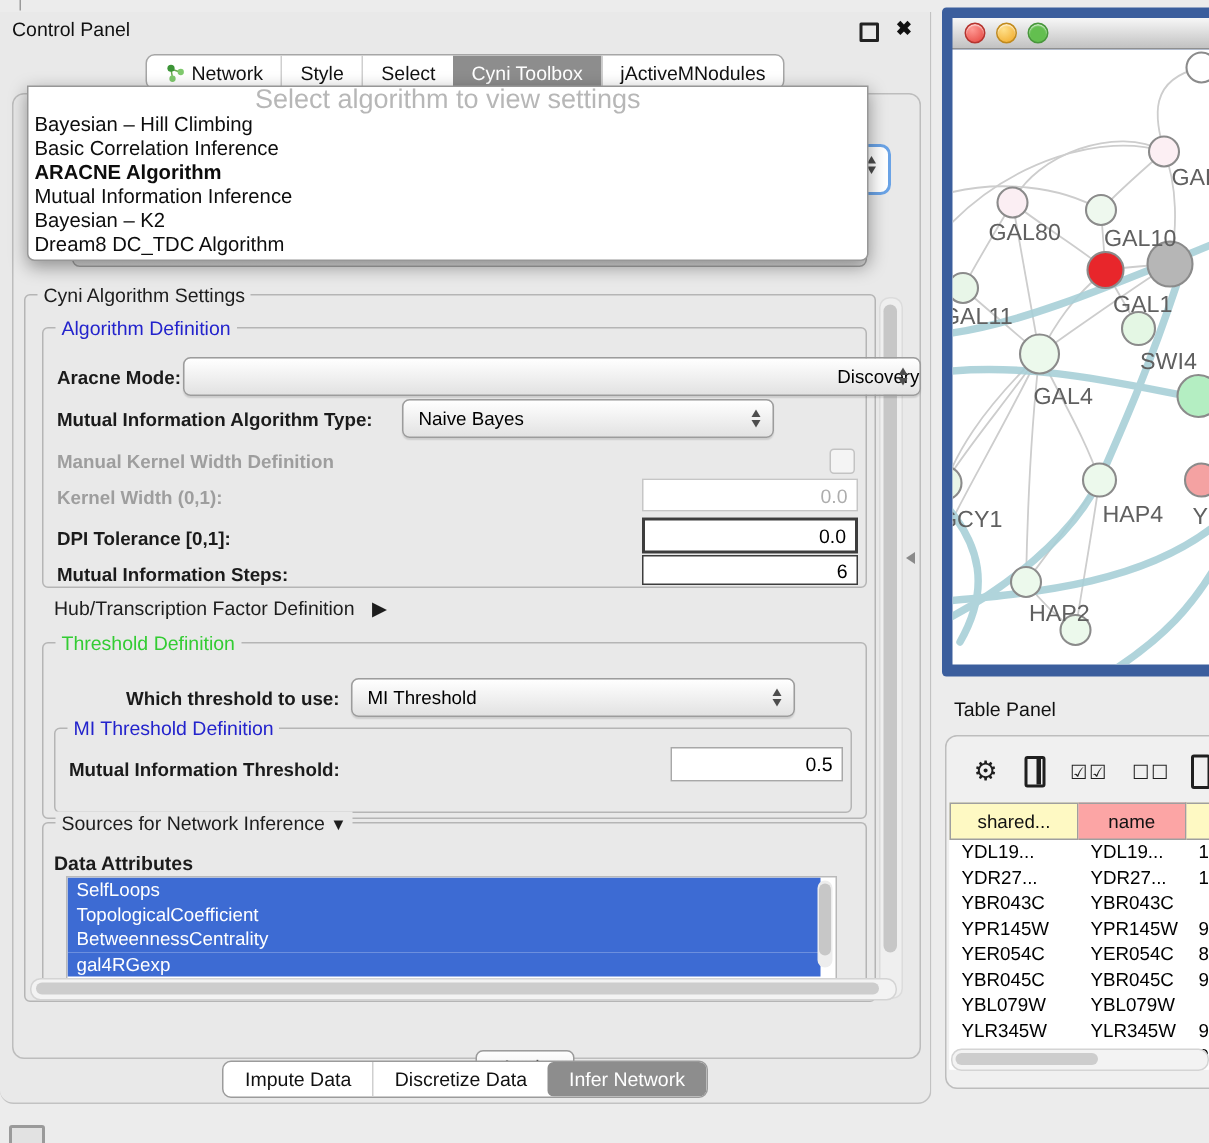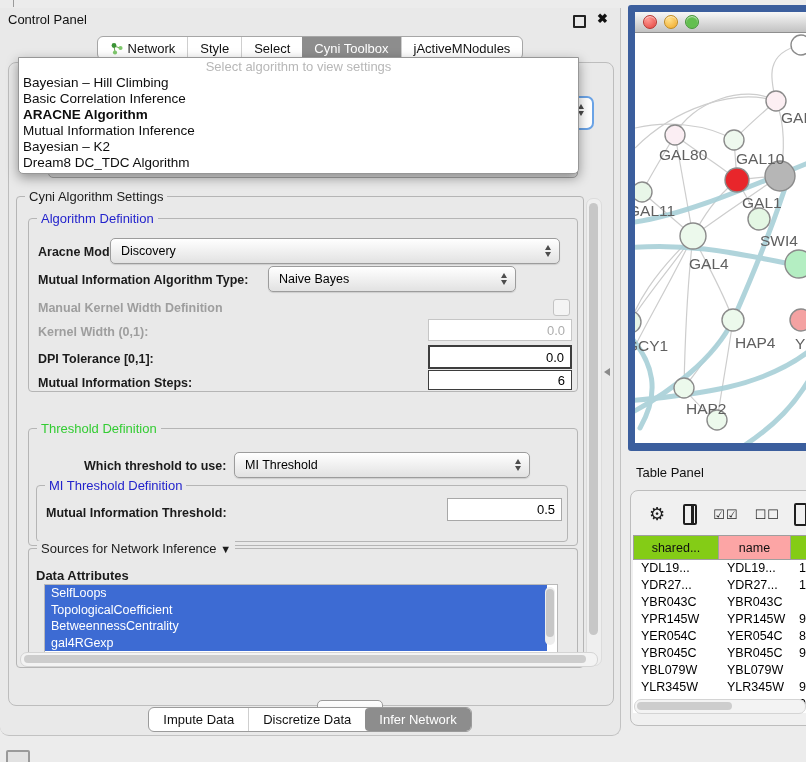--- a/index.html
+++ b/index.html
@@ -22,21 +22,21 @@
   .outerpanel{left:8px;top:54px;width:604px;height:642px;border:1px solid #bdbdbd;border-radius:8px;background:#e9e9e9;}
   
   .bgcombo{left:48px;top:142px;width:530px;height:28px;border:1px solid #a5a5a5;border-radius:5px;
            background:linear-gradient(#ffffff,#dcdcdc);color:#8a8a8a;font-size:13px;line-height:27px;
            padding-left:10px;box-sizing:border-box;z-index:1;}
   .bluecombo{left:552px;top:88px;width:38px;height:30px;border:2px solid #6aa3e6;border-radius:7px;
              background:#fff;z-index:2;}
   
   .popup{left:18px;top:49px;width:559px;height:115px;background:#fff;border:1px solid #979797;
          border-radius:0 0 5px 5px;box-shadow:0 4px 12px rgba(0,0,0,.38);z-index:5;}
-  .popup-head{height:17px;text-align:center;color:#b7b7b7;font-size:13px;line-height:17px;}
+  .popup-head{height:17px;text-align:center;color:#b7b7b7;font-size:18px;line-height:17px;}
   .popup-item{height:16px;line-height:16px;padding-left:4px;font-size:13.5px;color:#0d0d0d;white-space:nowrap;}
   .popup-item.bold{font-weight:bold;}
   
   .fset{border:1px solid #b5b5b5;border-radius:4px;}
   .legend{position:absolute;top:-8px;left:8px;background:#e9e9e9;padding:0 4px;font-size:13px;white-space:nowrap;}
   .lbl{font-weight:bold;font-size:12.5px;color:#1b1b1b;white-space:nowrap;}
   .dis{color:#9e9e9e;}
   .combo{height:26px;border:1px solid #9c9c9c;border-radius:5px;background:linear-gradient(#ffffff,#e2e2e2);
          font-size:12.5px;line-height:25px;padding-left:10px;box-sizing:border-box;box-shadow:0 1px 1px rgba(0,0,0,.12);}
   .spin{position:absolute;right:8px;top:6px;}
@@ -75,21 +75,21 @@
   .gear{font-size:18px;color:#1f1f1f;margin-left:18px;}
   .colsplit{width:17px;height:17px;border:2.5px solid #1f1f1f;border-radius:2px;margin-left:18px;position:relative;}
   .colsplit:after{content:"";position:absolute;left:6px;top:0;width:2.5px;height:17px;background:#1f1f1f;}
   .ckpair{font-size:13px;color:#1f1f1f;margin-left:16px;letter-spacing:1px;white-space:nowrap;}
   .docic{width:15px;height:19px;border:2.5px solid #1f1f1f;border-radius:2px;margin-left:14px;}
   .tbl{left:2px;top:44px;width:240px;}
   .tbl-head{display:flex;height:25px;}
   .th{border:1px solid #9f9f9f;border-left:none;font-size:12.5px;display:flex;align-items:center;
       justify-content:center;box-sizing:border-box;color:#111;}
   .th:first-child{border-left:1px solid #9f9f9f;}
-  .th.blue{background:#84cc16;}
+  .th.blue{background:#fef9c3;}
   .th.gray{background:#fca5a5;}
   .tbl-body{background:#fff;}
   .tr{display:flex;height:17px;line-height:17px;font-size:12.5px;color:#000;background:#fff;}
   .td{padding-left:8px;box-sizing:border-box;white-space:nowrap;overflow:hidden;}
   .tp-hscroll{left:3px;top:208px;width:170px;}
   
   .divarrow{left:604px;top:368px;width:0;height:0;border-top:4px solid transparent;border-bottom:4px solid transparent;
             border-right:6px solid #8a8a8a;}
   .blicon{left:6px;top:750px;width:20px;height:14px;border:2px solid #9a9a9a;background:#e2e2e2;border-radius:2px;}
   .topline{left:13px;top:0;width:1px;height:7px;background:#9a9a9a;}
@@ -155,21 +155,21 @@
     <span class="legend" style="color:#1d1d1d;">Cyni Algorithm Settings</span>
   </div>
   <div class="abs vscroll" style="left:586px;top:190px;height:466px;">
     <span class="vthumb" style="top:4px;height:432px;"></span>
   </div>
 
   <div class="abs fset" style="left:28px;top:210px;width:548px;height:172px;">
     <span class="legend" style="color:#2323cc;">Algorithm Definition</span>
   </div>
   <div class="abs lbl" style="left:38px;top:237px;">Aracne Mode:</div>
-  <div class="abs combo" style="left:110px;top:230px;width:450px;">
+  <div class="abs combo" style="left:122px;top:230px;width:492px;text-align:right;">
     <span>Discovery</span>
     <span class="spin">
         <i class="up"></i>
         <i class="dn"></i>
       </span>
   </div>
   <div class="abs lbl" style="left:38px;top:265px;">Mutual Information Algorithm Type:</div>
   <div class="abs combo" style="left:268px;top:258px;width:248px;">
     <span>Naive Bayes</span>
     <span class="spin">
@@ -179,20 +179,24 @@
   </div>
   <div class="abs lbl dis" style="left:38px;top:293px;">Manual Kernel Width Definition</div>
   <div class="abs chk" style="left:553px;top:291px;"></div>
   <div class="abs lbl dis" style="left:38px;top:317px;">Kernel Width (0,1):</div>
   <div class="abs field" style="left:428px;top:311px;width:144px;height:22px;line-height:22px;border:1px solid #c6c6c6;color:#adadad;">0.0</div>
   <div class="abs lbl" style="left:38px;top:344px;">DPI Tolerance [0,1]:</div>
   <div class="abs field" style="left:428px;top:337px;width:144px;height:24px;line-height:22px;border:2px solid #3d3d3d;color:#000;">0.0</div>
   <div class="abs lbl" style="left:38px;top:368px;">Mutual Information Steps:</div>
   <div class="abs field" style="left:428px;top:362px;width:144px;height:20px;line-height:19px;border:1px solid #3d3d3d;color:#000;">6</div>
 
+  <div class="abs" style="left:36px;top:390px;font-size:13px;color:#1d1d1d;">
+    <span>Hub/Transcription Factor Definition</span>
+    <span style="margin-left:8px;font-size:13px;">▶</span>
+  </div>
 
   <div class="abs fset" style="left:28px;top:420px;width:548px;height:116px;">
     <span class="legend" style="color:#33cc33;">Threshold Definition</span>
   </div>
   <div class="abs lbl" style="left:84px;top:451px;">Which threshold to use:</div>
   <div class="abs combo" style="left:234px;top:444px;width:296px;">
     <span>MI Threshold</span>
     <span class="spin">
         <i class="up"></i>
         <i class="dn"></i>

